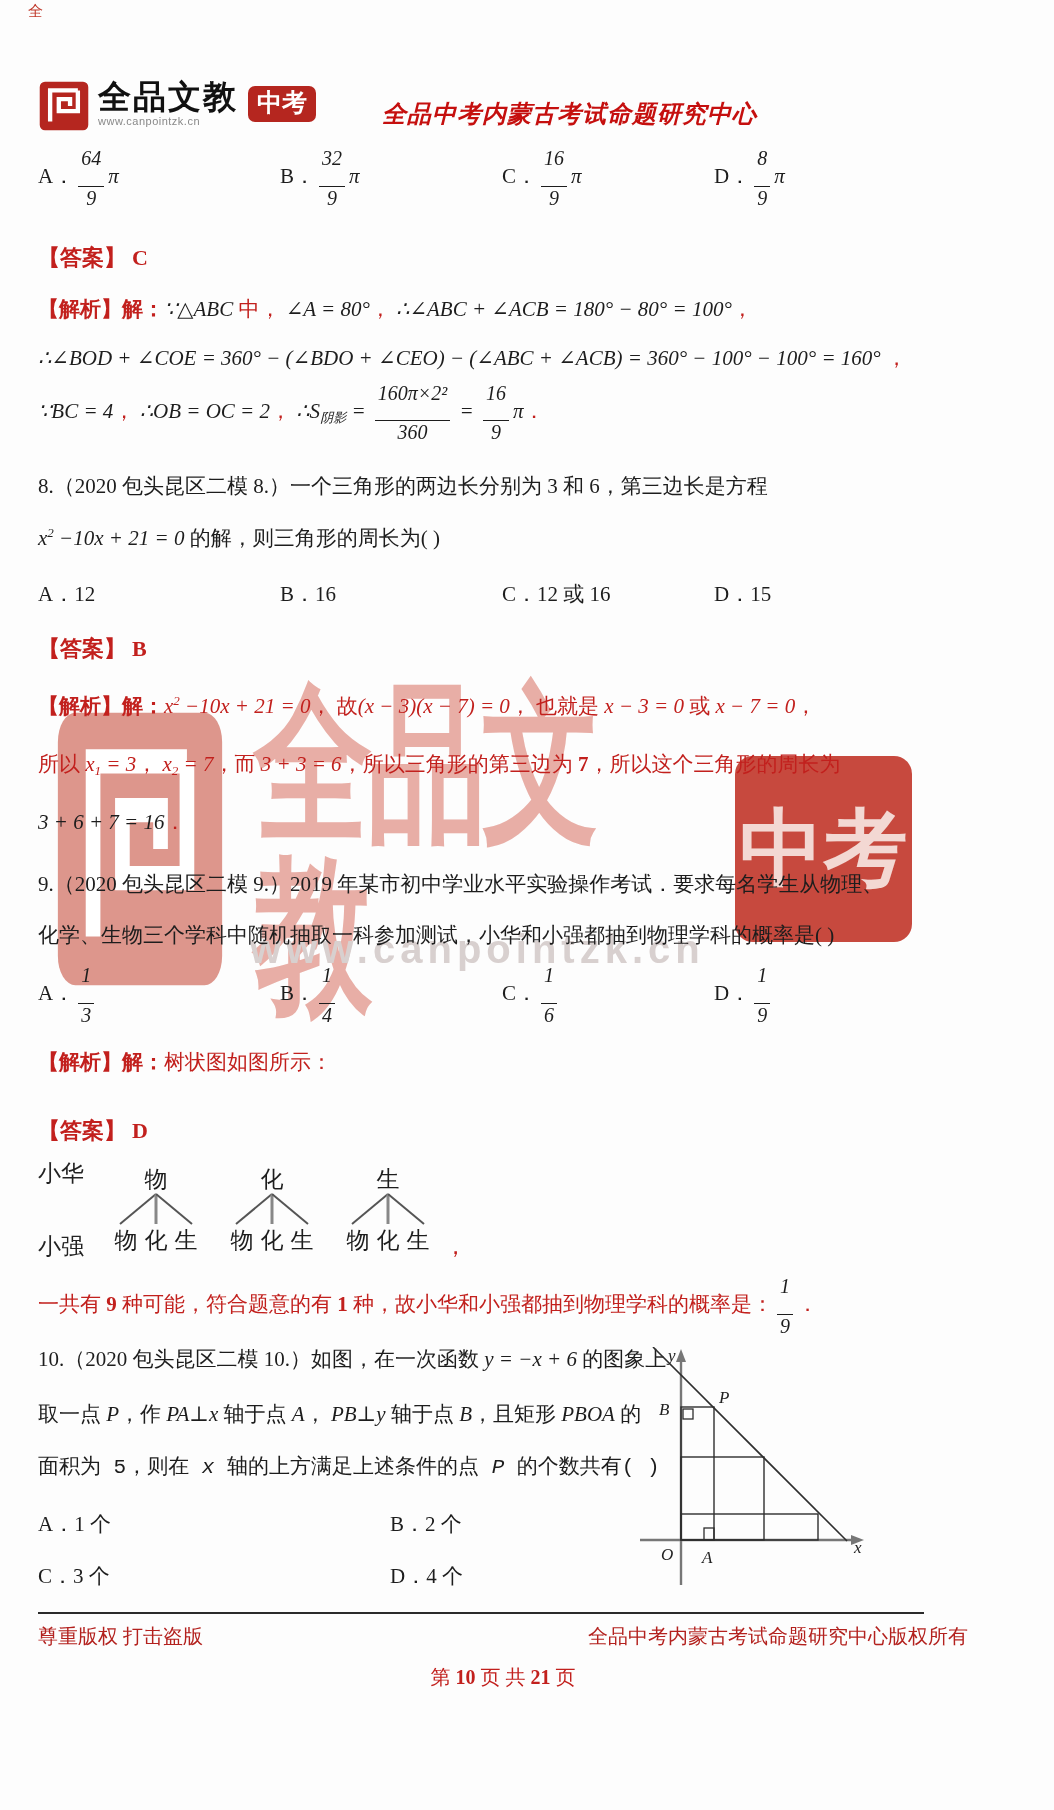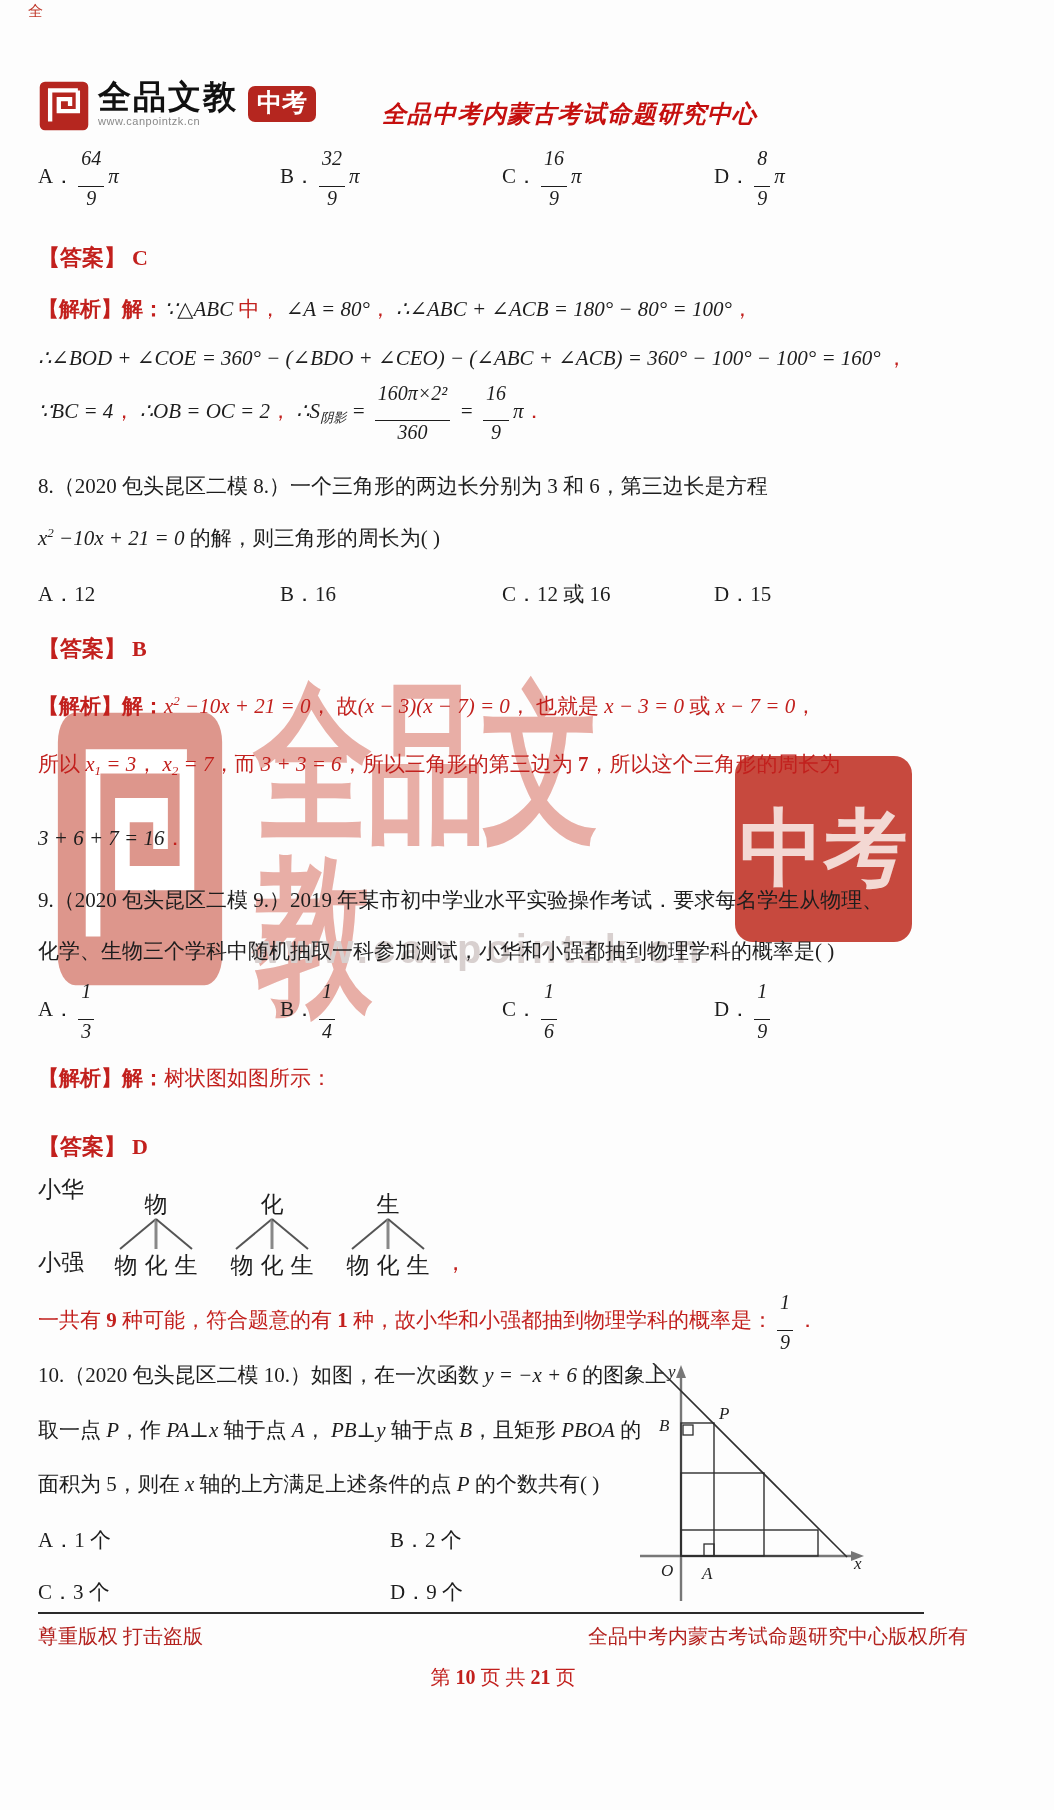--- a/index.html
+++ b/index.html
@@ -50,21 +50,21 @@
         line-height:1.08;margin:0 4px;font-size:20px;}
   .frac .fn{border-bottom:1.6px solid currentColor;padding:0 3px 16px;}
   .frac .fd{padding:1px 3px 0;}
 
   
   .optrow{display:grid;grid-template-columns:242px 222px 212px auto;align-items:center;}
   .optrow2{display:grid;grid-template-columns:352px auto;align-items:center;}
   .opt{white-space:nowrap;}
 
   
-  .tree{display:flex;align-items:flex-end;margin-left:0;font-family:Liberation Serif, serif;}
+  .tree{display:flex;align-items:center;margin-left:0;font-family:Liberation Serif, serif;}
   .tree-labels{display:flex;flex-direction:column;justify-content:space-between;height:104px;
                font-size:23px;color:#222;margin-right:26px;}
   .tree-unit{display:flex;flex-direction:column;align-items:center;margin-right:24px;}
   .tp{font-size:23px;line-height:1.1;}
   .tc{display:flex;gap:7px;font-size:23px;line-height:1.1;margin-top:2px;}
   .tree-comma{align-self:flex-end;color:var(--red);font-size:23px;margin-left:-14px;}
 
   
   .q10{position:relative;}
   .graph-wrap{position:absolute;left:588px;top:2px;}
@@ -166,21 +166,21 @@
       <span class="opt"><span class="k">C．12 或 16</span></span>
       <span class="opt"><span class="k">D．15</span></span>
     </div>
 
     <div class="ln ansline" style="margin-top:26px;">
       <span>【答案】</span><span class="av">B</span>
     </div>
 
     <div class="ln" style="margin-top:28px;"><span class="tag">【解析】解：</span><span class="rm">x</span><sup class="rm">2</sup><span class="rm"> −10x + 21 = 0</span><span class="r">， 故</span><span class="rm">(x − 3)(x − 7) = 0</span><span class="r">， </span><span class="r">也就是 </span><span class="rm">x − 3 = 0</span><span class="r"> 或 </span><span class="rm">x − 7 = 0</span><span class="r">，</span></div>
     <div class="ln" style="margin-top:30px;"><span class="r">所以 </span><span class="rm">x</span><sub class="rm">1</sub><span class="rm"> = 3</span><span class="r">， </span><span class="rm">x</span><sub class="rm">2</sub><span class="rm"> = 7</span><span class="r">，而 </span><span class="rm">3 + 3 = 6</span><span class="r">，所以三角形的第三边为 </span><span class="rb">7</span><span class="r">，所以这个三角形的周长为</span></div>
-    <div class="ln" style="margin-top:44px;"><span class="m">3 + 6 + 7 = 16</span><span class="r">．</span></div>
+    <div class="ln" style="margin-top:28px;"><span class="m">3 + 6 + 7 = 16</span><span class="r">．</span></div>
 
     <div class="ln" style="margin-top:34px;">9.（2020 包头昆区二模  9.）2019 年某市初中学业水平实验操作考试．要求每名学生从物理、</div>
     <div class="ln" style="margin-top:22px;">化学、生物三个学科中随机抽取一科参加测试，小华和小强都抽到物理学科的概率是(       )</div>
 
     <div class="optrow" style="margin-top:16px;">
       <span class="opt"><span class="k">A．</span><span class="frac m">
             <span class="fn">1</span>
             <span class="fd">3</span>
           </span></span>
       <span class="opt"><span class="k">B．</span><span class="frac m">
@@ -282,29 +282,29 @@
           <text x="228" y="206">x</text>
           <text x="35" y="213">O</text>
           <text x="76" y="216">A</text>
           <text x="33" y="68">B</text>
           <text x="93" y="56">P</text>
         </svg>
       </div>
 
       <div class="ln"><span class="k">10.（2020 包头昆区二模  10.）如图，在一次函数 </span><span class="m">y = −x + 6</span><span class="k"> 的图象上</span></div>
       <div class="ln" style="margin-top:26px;"><span class="k">取一点 </span><span class="m">P</span><span class="k">，作 </span><span class="m">PA</span><span class="k">⊥</span><span class="m">x</span><span class="k"> 轴于点 </span><span class="m">A</span><span class="k">， </span><span class="m">PB</span><span class="k">⊥</span><span class="m">y</span><span class="k"> 轴于点 </span><span class="m">B</span><span class="k">，且矩形 </span><span class="m">PBOA</span><span class="k"> 的</span></div>
-      <div class="ln" style="margin-top:26px;"><span class="k">面积为 5，则在 </span><span class="m">x</span><span class="k"> 轴的上方满足上述条件的点 </span><span class="m">P</span><span class="k"> 的个数共有(       )</span></div>
+      <div class="ln" style="margin-top:26px;font-family:Liberation Mono, monospace;"><span class="k">面积为 5，则在 </span><span class="m">x</span><span class="k"> 轴的上方满足上述条件的点 </span><span class="m">P</span><span class="k"> 的个数共有(       )</span></div>
 
       <div class="optrow2" style="margin-top:28px;">
         <span class="opt"><span class="k">A．1 个</span></span>
         <span class="opt"><span class="k">B．2 个</span></span>
       </div>
       <div class="optrow2" style="margin-top:24px;">
         <span class="opt"><span class="k">C．3 个</span></span>
-        <span class="opt"><span class="k">D．9 个</span></span>
+        <span class="opt"><span class="k">D．4 个</span></span>
       </div>
     </div>
 
   </div>
 
   <div class="footer">
     <div class="footer-rule"></div>
     <div class="footer-row">
       <span>尊重版权  打击盗版</span>
       <span>全品中考内蒙古考试命题研究中心版权所有</span>

